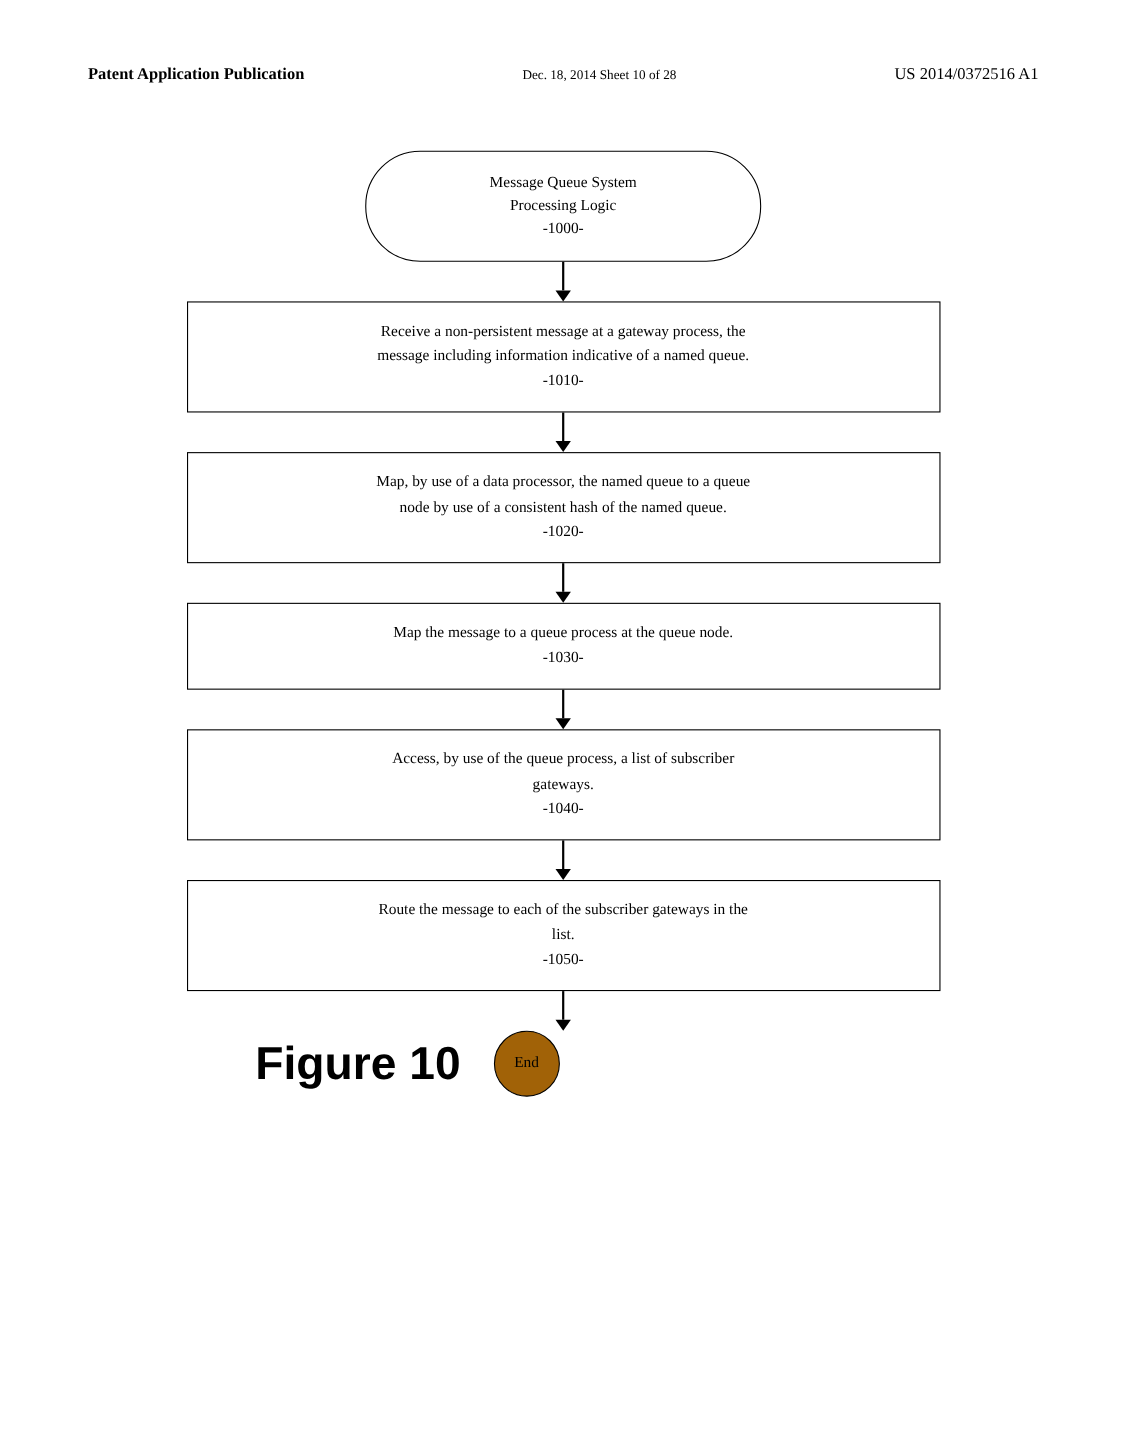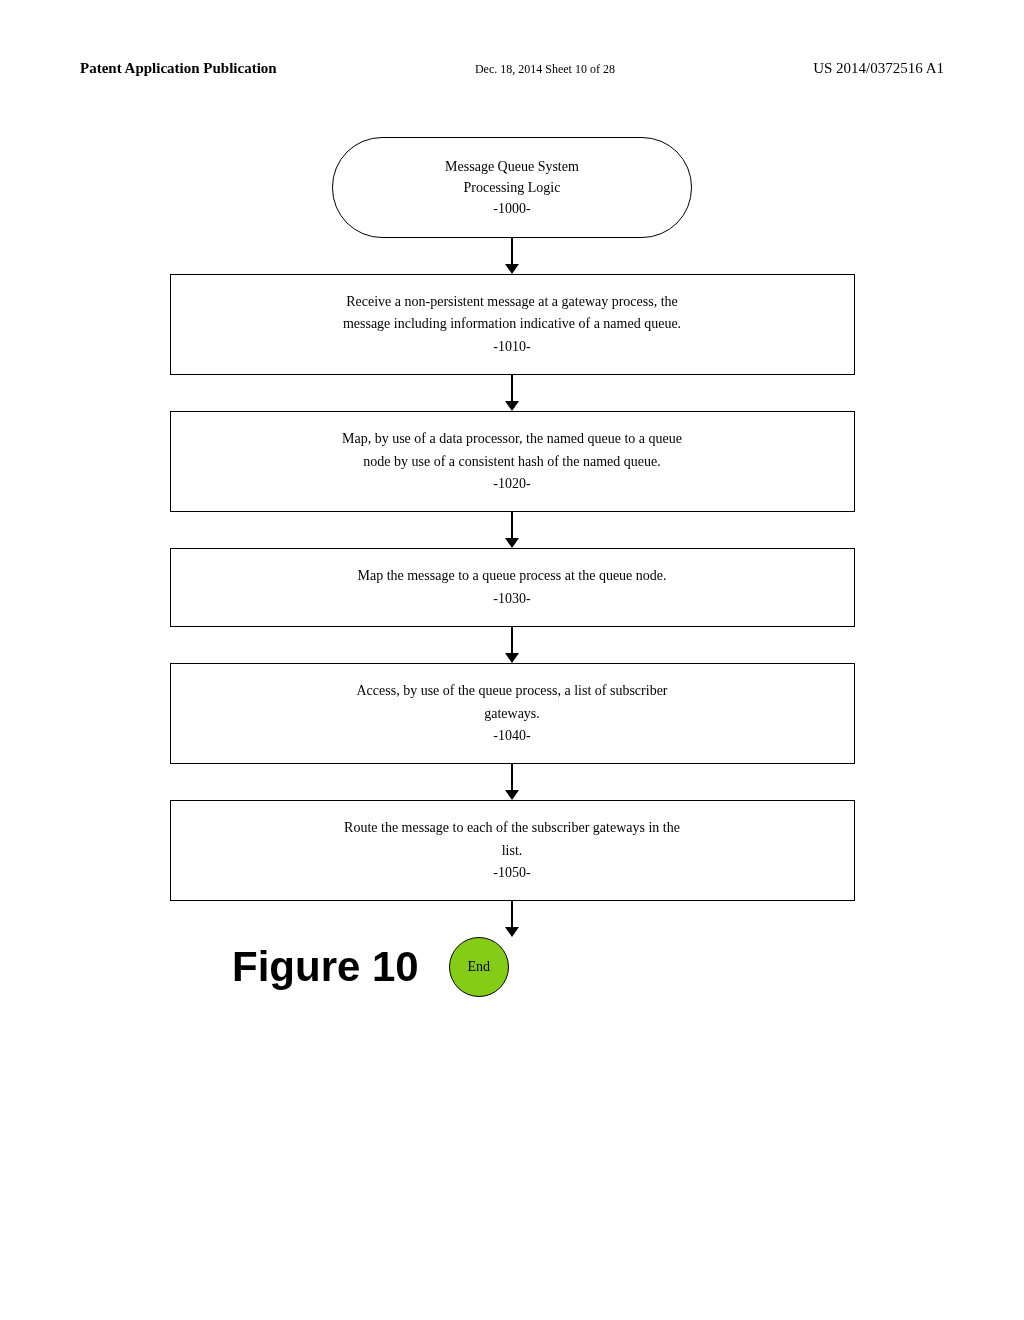--- a/index.html
+++ b/index.html
@@ -99,21 +99,21 @@
     
     .end-circle {
       border: 1.5px solid #000;
       border-radius: 50%;
       width: 60px;
       height: 60px;
       display: flex;
       align-items: center;
       justify-content: center;
       font-size: 14px;
-      background: #84cc16;
+      background: #a16207;
     }
 
     
     .figure-row {
       display: flex;
       align-items: center;
       gap: 30px;
       margin-top: 0;
       width: 580px;
       justify-content: flex-start;

